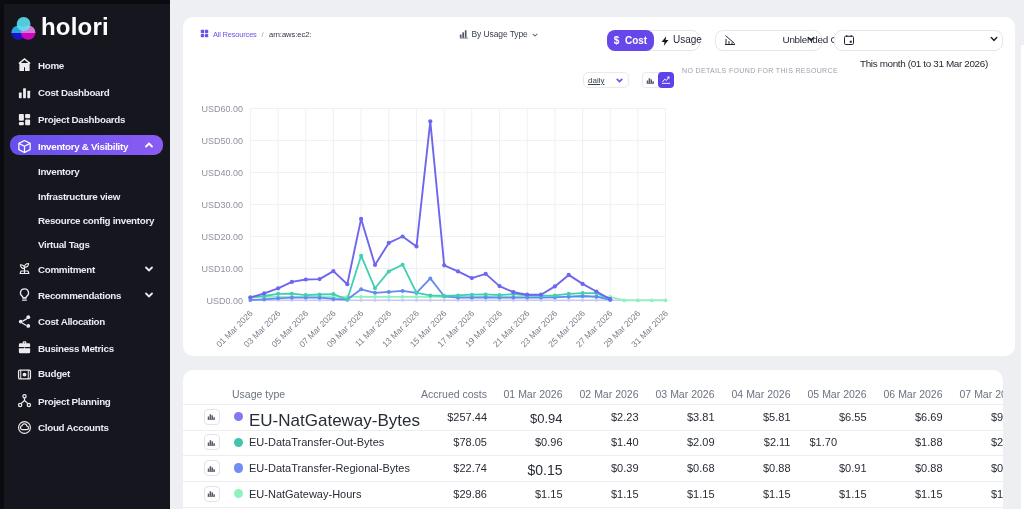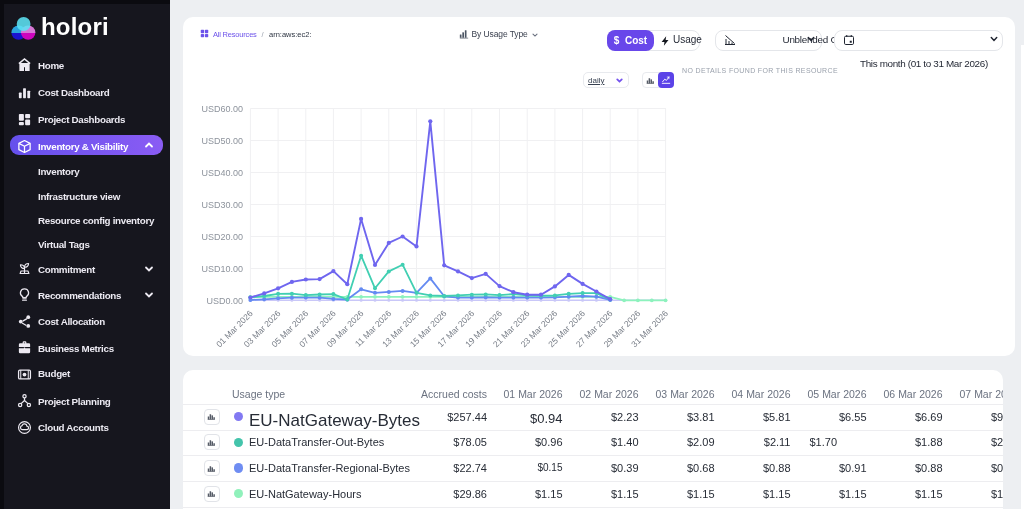--- a/index.html
+++ b/index.html
@@ -467,21 +467,21 @@
 <svg class="abs" style="left:24px;top:93.5px;" width="9" height="9" viewBox="0 0 24 24" fill="#555b66">
           <rect x="2" y="12" width="4" height="8"></rect>
           <rect x="7" y="6" width="4" height="14"></rect>
           <rect x="12" y="9" width="4" height="11"></rect>
           <rect x="17" y="14" width="4" height="6"></rect>
           <rect x="2" y="19" width="19" height="1.7"></rect>
         </svg>
 <div class="abs" style="left:50.5px;top:93.3px;width:9.4px;height:9.4px;border-radius:50%;background:#6f8df2;"></div>
 <div class="abs" style="left:66px;top:92px;font-size:11px;color:#272c36;">EU-DataTransfer-Regional-Bytes</div>
 <div class="abs" style="left:219px;top:92px;width:85px;text-align:right;font-size:11px;color:#272c36;">$22.74</div>
-<div class="abs" style="left:294.5px;top:92px;width:85px;text-align:right;font-size:10px;color:#272c36;">$0.15</div>
+<div class="abs" style="left:294.5px;top:92px;width:85px;text-align:right;font-size:14px;color:#272c36;">$0.15</div>
 <div class="abs" style="left:370.5px;top:92px;width:85px;text-align:right;font-size:11px;color:#272c36;">$0.39</div>
 <div class="abs" style="left:446.5px;top:92px;width:85px;text-align:right;font-size:11px;color:#272c36;">$0.68</div>
 <div class="abs" style="left:522.5px;top:92px;width:85px;text-align:right;font-size:11px;color:#272c36;">$0.88</div>
 <div class="abs" style="left:598.5px;top:92px;width:85px;text-align:right;font-size:11px;color:#272c36;">$0.91</div>
 <div class="abs" style="left:674.5px;top:92px;width:85px;text-align:right;font-size:11px;color:#272c36;">$0.88</div>
 <div class="abs" style="left:750.5px;top:92px;width:85px;text-align:right;font-size:11px;color:#272c36;">$0.52</div>
 <div class="abs" style="left:20.5px;top:115.7px;width:16px;height:16px;border:1px solid #e1e3e8;border-radius:4px;background:#fff;"></div>
 <svg class="abs" style="left:24px;top:119.2px;" width="9" height="9" viewBox="0 0 24 24" fill="#555b66">
           <rect x="2" y="12" width="4" height="8"></rect>
           <rect x="7" y="6" width="4" height="14"></rect>

